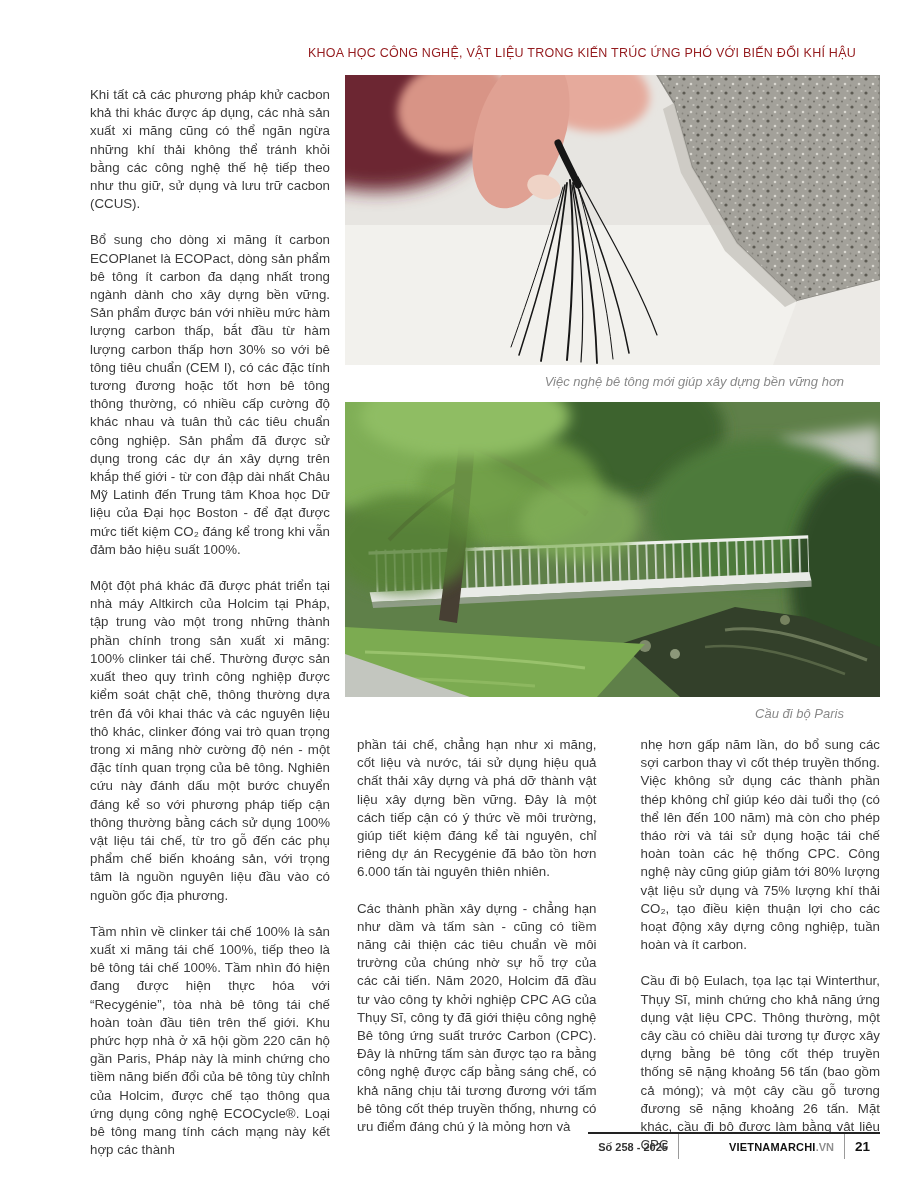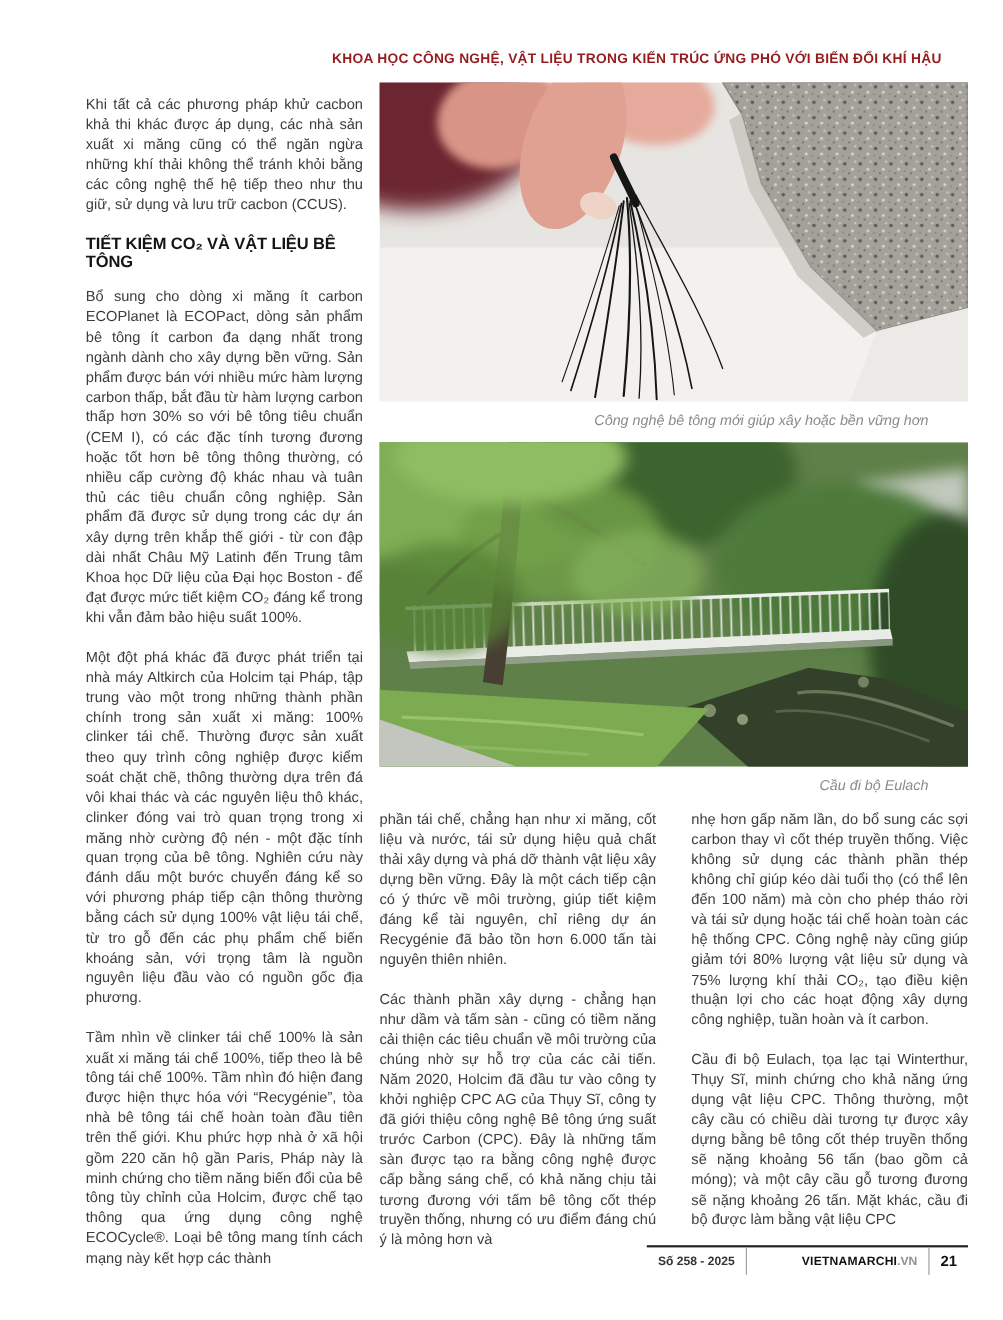--- a/index.html
+++ b/index.html
@@ -3,25 +3,25 @@
 <meta charset="utf-8">
 <style>
   html,body { margin:0; padding:0; background:#ffffff; }
   .page {
     position:relative; width:912px; height:1200px; background:#ffffff;
     font-family:"Liberation Sans","DejaVu Sans",sans-serif;
     color:#3c3c3c; overflow:hidden;
   }
   .header {
     position:absolute; top:46px; left:78px; right:56px;
-    text-align:right; font-size:12.5px; font-weight:bold;
+    text-align:right; font-size:12.5px; font-weight:normal;
     color:#941b1e; letter-spacing:.25px;
   }
   .col-left { position:absolute; left:78px; top:86px; width:252px; }
-  p.body { margin:0 0 18px 0; font-size:13.3px; line-height:18.2px; text-align:justify; }
+  p.body { margin:0 0 18px 12px; font-size:13.3px; line-height:18.2px; text-align:justify; }
   .section-heading {
     font-size:15px; font-weight:bold; color:#141414;
     margin:0 0 14px 0; letter-spacing:-0.1px;
   }
   .right-region { position:absolute; left:345px; top:75px; width:535px; }
   figure { margin:0; }
   .photo { display:block; width:535px; height:auto; }
   .caption {
     font-size:13px; font-style:italic; color:#8a8a8a;
     text-align:right; padding-right:36px; margin-top:9px; line-height:16px;
@@ -43,21 +43,20 @@
 </style>
 </head>
 <body>
 
 <div class="page">
 
   <div class="header">KHOA HỌC CÔNG NGHỆ, VẬT LIỆU TRONG KIẾN TRÚC ỨNG PHÓ VỚI BIẾN ĐỔI KHÍ HẬU</div>
 
   <div class="col-left">
     <p class="body">Khi tất cả các phương pháp khử cacbon khả thi khác được áp dụng, các nhà sản xuất xi măng cũng có thể ngăn ngừa những khí thải không thể tránh khỏi bằng các công nghệ thế hệ tiếp theo như thu giữ, sử dụng và lưu trữ cacbon (CCUS).</p>
-    <h2 class="section-heading">TIẾT KIỆM CO₂ VÀ VẬT LIỆU BÊ TÔNG</h2>
     <p class="body">Bổ sung cho dòng xi măng ít carbon ECOPlanet là ECOPact, dòng sản phẩm bê tông ít carbon đa dạng nhất trong ngành dành cho xây dựng bền vững. Sản phẩm được bán với nhiều mức hàm lượng carbon thấp, bắt đầu từ hàm lượng carbon thấp hơn 30% so với bê tông tiêu chuẩn (CEM I), có các đặc tính tương đương hoặc tốt hơn bê tông thông thường, có nhiều cấp cường độ khác nhau và tuân thủ các tiêu chuẩn công nghiệp. Sản phẩm đã được sử dụng trong các dự án xây dựng trên khắp thế giới - từ con đập dài nhất Châu Mỹ Latinh đến Trung tâm Khoa học Dữ liệu của Đại học Boston - để đạt được mức tiết kiệm CO₂ đáng kể trong khi vẫn đảm bảo hiệu suất 100%.</p>
     <p class="body">Một đột phá khác đã được phát triển tại nhà máy Altkirch của Holcim tại Pháp, tập trung vào một trong những thành phần chính trong sản xuất xi măng: 100% clinker tái chế. Thường được sản xuất theo quy trình công nghiệp được kiểm soát chặt chẽ, thông thường dựa trên đá vôi khai thác và các nguyên liệu thô khác, clinker đóng vai trò quan trọng trong xi măng nhờ cường độ nén - một đặc tính quan trọng của bê tông. Nghiên cứu này đánh dấu một bước chuyển đáng kể so với phương pháp tiếp cận thông thường bằng cách sử dụng 100% vật liệu tái chế, từ tro gỗ đến các phụ phẩm chế biến khoáng sản, với trọng tâm là nguồn nguyên liệu đầu vào có nguồn gốc địa phương.</p>
     <p class="body">Tầm nhìn về clinker tái chế 100% là sản xuất xi măng tái chế 100%, tiếp theo là bê tông tái chế 100%. Tầm nhìn đó hiện đang được hiện thực hóa với “Recygénie”, tòa nhà bê tông tái chế hoàn toàn đầu tiên trên thế giới. Khu phức hợp nhà ở xã hội gồm 220 căn hộ gần Paris, Pháp này là minh chứng cho tiềm năng biến đổi của bê tông tùy chỉnh của Holcim, được chế tạo thông qua ứng dụng công nghệ ECOCycle®. Loại bê tông mang tính cách mạng này kết hợp các thành</p>
   </div>
 
   <div class="right-region">
 
     <figure>
       <svg class="photo" viewBox="0 0 535 290" xmlns="http://www.w3.org/2000/svg" role="img">
         <defs>
@@ -93,21 +92,21 @@
           <path d="M228,108 C240,162 250,226 252,288" stroke-width="1.8"></path>
           <path d="M222,108 C215,166 205,231 196,286" stroke-width="1.8"></path>
           <path d="M230,105 C250,156 272,216 284,278" stroke-width="1.5"></path>
           <path d="M220,110 C208,170 188,236 174,280" stroke-width="1.5"></path>
           <path d="M233,102 C258,150 292,206 312,260" stroke-width="1.2"></path>
           <path d="M218,112 C200,175 178,238 166,272" stroke-width="1"></path>
           <path d="M227,110 C236,170 240,235 236,287" stroke-width="1.2"></path>
           <path d="M231,104 C246,158 262,224 268,284" stroke-width="1"></path>
         </g>
       </svg>
-      <figcaption class="caption">Công nghệ bê tông mới giúp xây hoặc bền vững hơn</figcaption>
+      <figcaption class="caption">Việc nghệ bê tông mới giúp xây dựng bền vững hơn</figcaption>
     </figure>
 
     <figure class="photo2wrap">
       <svg class="photo" viewBox="0 0 535 295" xmlns="http://www.w3.org/2000/svg" role="img">
         <defs>
           <filter id="b6" x="-40%" y="-40%" width="180%" height="180%">
               <feGaussianBlur stdDeviation="7"></feGaussianBlur>
             </filter>
           <pattern id="rails" width="9" height="44" patternUnits="userSpaceOnUse">
             <rect x="4" width="1.7" height="44" fill="#e6eae4"></rect>
@@ -136,21 +135,21 @@
         <path d="M10,275 C70,276 140,280 190,284" stroke="#94bd66" stroke-width="3" fill="none" opacity="0.7"></path>
         <path d="M0,252 L125,295 L0,295 Z" fill="#c3c6bf"></path>
         <path d="M118,0 C112,60 104,140 94,218 L112,221 C122,142 129,60 133,0 Z" fill="#473f33"></path>
         <path d="M122,42 C162,58 202,82 242,112" stroke="#473f33" stroke-width="6" fill="none"></path>
         <path d="M116,80 C90,95 66,115 44,138" stroke="#473f33" stroke-width="4" fill="none"></path>
         <ellipse cx="165" cy="88" rx="92" ry="58" fill="#6f9e47" opacity="0.85" filter="url(#b6)"></ellipse>
         <ellipse cx="58" cy="142" rx="72" ry="50" fill="#568236" opacity="0.8" filter="url(#b6)"></ellipse>
         <ellipse cx="120" cy="14" rx="105" ry="42" fill="#8fbd63" filter="url(#b6)"></ellipse>
         <ellipse cx="235" cy="120" rx="60" ry="40" fill="#85b35b" opacity="0.7" filter="url(#b6)"></ellipse>
       </svg>
-      <figcaption class="caption">Cầu đi bộ Eulach</figcaption>
+      <figcaption class="caption">Cầu đi bộ Paris</figcaption>
     </figure>
 
     <div class="two-cols">
       <div>
         <p class="body">phần tái chế, chẳng hạn như xi măng, cốt liệu và nước, tái sử dụng hiệu quả chất thải xây dựng và phá dỡ thành vật liệu xây dựng bền vững. Đây là một cách tiếp cận có ý thức về môi trường, giúp tiết kiệm đáng kể tài nguyên, chỉ riêng dự án Recygénie đã bảo tồn hơn 6.000 tấn tài nguyên thiên nhiên.</p>
         <p class="body">Các thành phần xây dựng - chẳng hạn như dầm và tấm sàn - cũng có tiềm năng cải thiện các tiêu chuẩn về môi trường của chúng nhờ sự hỗ trợ của các cải tiến. Năm 2020, Holcim đã đầu tư vào công ty khởi nghiệp CPC AG của Thụy Sĩ, công ty đã giới thiệu công nghệ Bê tông ứng suất trước Carbon (CPC). Đây là những tấm sàn được tạo ra bằng công nghệ được cấp bằng sáng chế, có khả năng chịu tải tương đương với tấm bê tông cốt thép truyền thống, nhưng có ưu điểm đáng chú ý là mỏng hơn và</p>
       </div>
       <div>
         <p class="body">nhẹ hơn gấp năm lần, do bổ sung các sợi carbon thay vì cốt thép truyền thống. Việc không sử dụng các thành phần thép không chỉ giúp kéo dài tuổi thọ (có thể lên đến 100 năm) mà còn cho phép tháo rời và tái sử dụng hoặc tái chế hoàn toàn các hệ thống CPC. Công nghệ này cũng giúp giảm tới 80% lượng vật liệu sử dụng và 75% lượng khí thải CO₂, tạo điều kiện thuận lợi cho các hoạt động xây dựng công nghiệp, tuần hoàn và ít carbon.</p>
         <p class="body">Cầu đi bộ Eulach, tọa lạc tại Winterthur, Thụy Sĩ, minh chứng cho khả năng ứng dụng vật liệu CPC. Thông thường, một cây cầu có chiều dài tương tự được xây dựng bằng bê tông cốt thép truyền thống sẽ nặng khoảng 56 tấn (bao gồm cả móng); và một cây cầu gỗ tương đương sẽ nặng khoảng 26 tấn. Mặt khác, cầu đi bộ được làm bằng vật liệu CPC</p>

